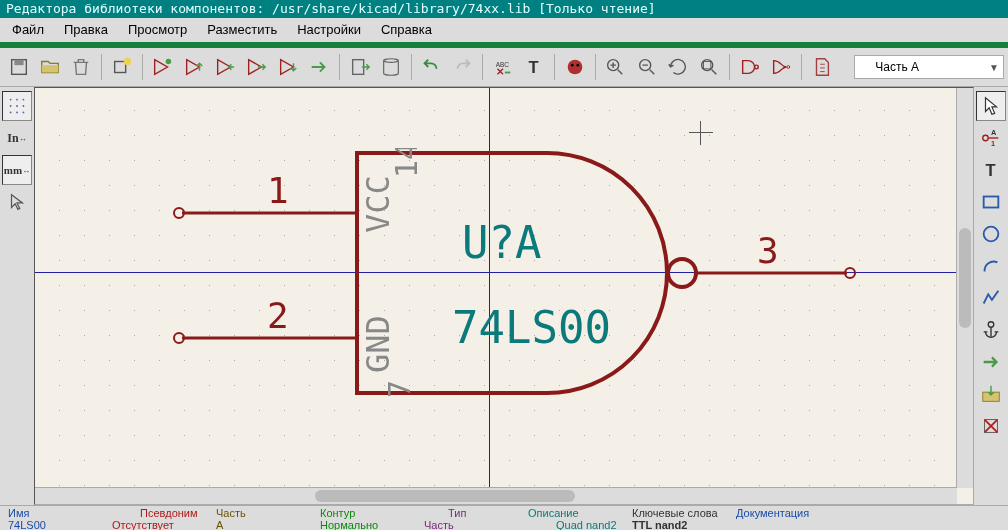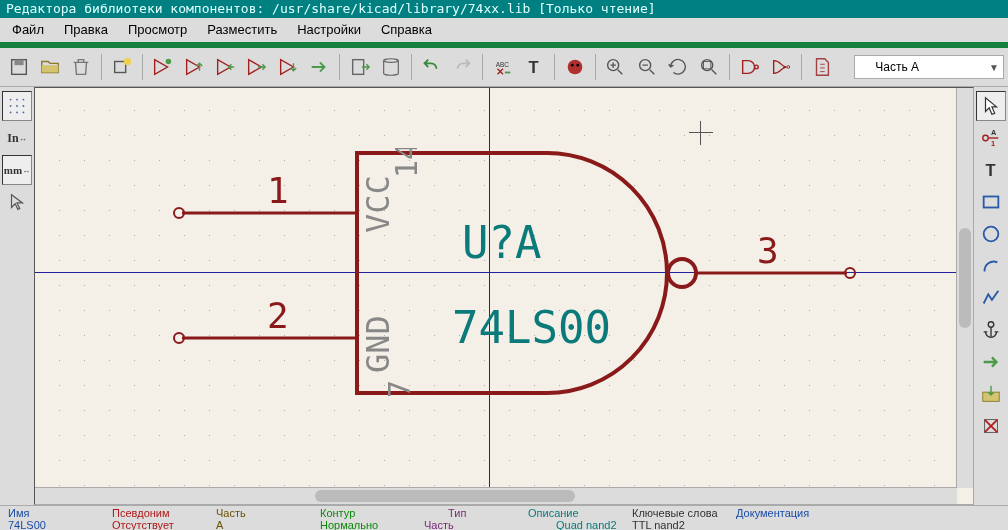--- a/index.html
+++ b/index.html
@@ -339,42 +339,42 @@
   </div>
 </div>
 
 <div class="statusbar">
   <div class="status-top" id="status-cols">
       <div class="status-col">
         <div class="status-label" style="color: rgb(26, 75, 168);">Имя</div>
         <div class="status-label" style="color: rgb(26, 75, 168);">74LS00</div>
       </div>
       <div class="status-col">
-        <div class="status-label" style="color: rgb(176, 24, 24);">Псевдоним</div>
+        <div class="status-label" style="color: rgb(176, 24, 24); margin-left: 28px;">Псевдоним</div>
         <div class="status-label" style="color: rgb(176, 24, 24);">Отсутствует</div>
       </div>
       <div class="status-col">
         <div class="status-label" style="color: rgb(106, 82, 0);">Часть</div>
         <div class="status-label" style="color: rgb(106, 82, 0);">A</div>
       </div>
       <div class="status-col">
         <div class="status-label" style="color: rgb(10, 138, 10);">Контур</div>
         <div class="status-label" style="color: rgb(10, 138, 10);">Нормально</div>
       </div>
       <div class="status-col">
         <div class="status-label" style="color: rgb(122, 42, 122); margin-left: 24px;">Тип</div>
         <div class="status-label" style="color: rgb(122, 42, 122);">Часть</div>
       </div>
       <div class="status-col">
         <div class="status-label" style="color: rgb(10, 122, 122);">Описание</div>
         <div class="status-label" style="color: rgb(10, 122, 122); margin-left: 28px;">Quad nand2</div>
       </div>
       <div class="status-col">
         <div class="status-label" style="color: rgb(51, 51, 51);">Ключевые слова</div>
-        <div class="status-label" style="color: rgb(51, 51, 51);">TTL nand2</div>
+        <div class="status-label" style="color: rgb(51, 51, 51); font-weight: bold;">TTL nand2</div>
       </div>
       <div class="status-col">
         <div class="status-label" style="color: rgb(26, 75, 168);">Документация</div>
         <div class="status-label" style="color: rgb(26, 75, 168);"></div>
       </div>
     </div>
   <div class="status-bottom">
     <span style="margin-left:170px">Z 6,51</span>
     <span style="margin-left:20px">X 8,90  Y -6,35</span>
     <span style="margin-left:120px">dx 8,90  dy -6,35  dist 10,93</span>

